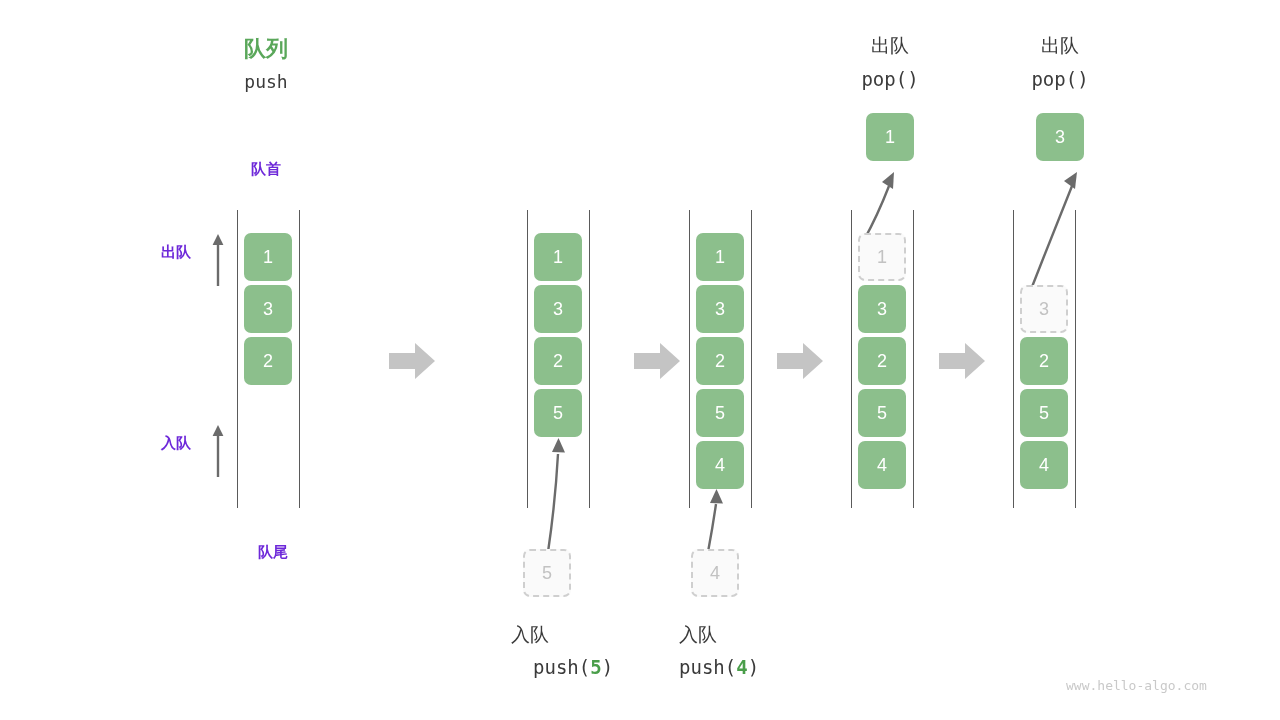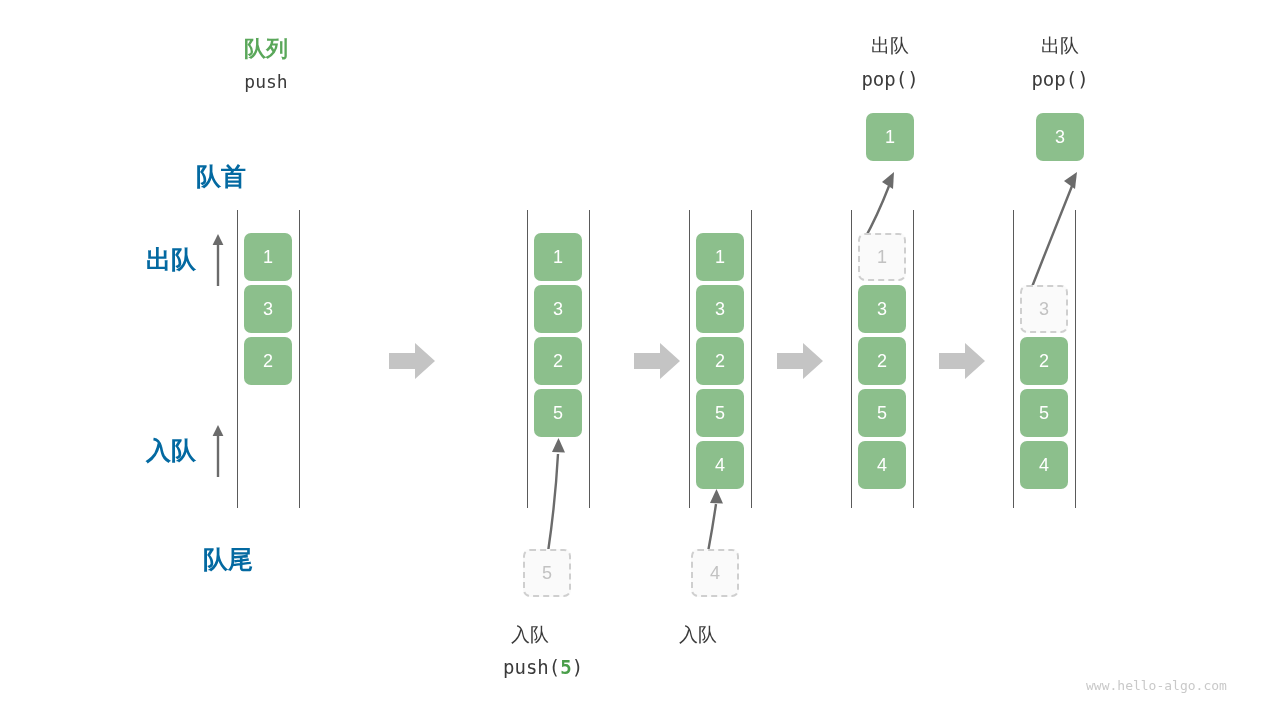--- a/index.html
+++ b/index.html
@@ -30,23 +30,24 @@
     white-space: nowrap;
   }
   .title-en {
     font-family: "DejaVu Sans Mono", "Liberation Mono", monospace;
     font-size: 18px;
     color: #3b3b3b;
     text-align: center;
     white-space: nowrap;
   }
   .label-bold {
-    font-size: 25px;
+    font-size: 15px;
     font-weight: bold;
-    color: #0369a1;
+    color: #6d28d9;
+    text-align: center;
     white-space: nowrap;
   }
   .op-cn {
     font-size: 19px;
     color: #3b3b3b;
     text-align: center;
     white-space: nowrap;
   }
   .op-code {
     font-family: "DejaVu Sans Mono", "Liberation Mono", monospace;
@@ -55,21 +56,20 @@
     text-align: center;
     white-space: nowrap;
   }
   .op-code .arg { color: #4a9e4a; font-weight: bold; }
 
   .watermark {
     font-family: "DejaVu Sans Mono", "Liberation Mono", monospace;
     font-size: 13px;
     color: #c9c9c9;
     white-space: nowrap;
-    margin-left: 20px;
   }
 
   
   .rail {
     width: 1px;
     background: #5a5a5a;
   }
 
   
   .cell {
@@ -136,21 +136,21 @@
   <div class="abs cell" style="left:534px; top:389px;">5</div>
 
   <svg class="abs" style="left:510px; top:430px;" width="70" height="125">
     <path d="M 38,122 C 42,95 46,60 48,24" stroke="#6b6b6b" stroke-width="2.4" fill="none"></path>
     <polygon points="48.5,8 42,22 55,22.5" fill="#6b6b6b"></polygon>
   </svg>
 
   <div class="abs cell ghost" style="left:523px; top:549px;">5</div>
 
   <div class="abs op-cn" style="left:477px; top:622px; width:140px; text-align:left; padding-left:34px;">入队</div>
-  <div class="abs op-code" style="left:469px; top:656px; width:200px; text-align:left; padding-left:34px;"><span>push(</span><span class="arg">5</span><span>)</span></div>
+  <div class="abs op-code" style="left:499px; top:656px; width:200px; text-align:left; padding-left:34px;"><span>push(</span><span class="arg">5</span><span>)</span></div>
 
   <svg class="abs flow-arrow" style="left:634px; top:341px;">
     <polygon points="0,12 26,12 26,2 46,20 26,38 26,28 0,28" fill="#c4c4c4"></polygon>
   </svg>
 
   <div class="abs rail" style="left:689px; top:210px; height:298px;"></div>
   <div class="abs rail" style="left:751px; top:210px; height:298px;"></div>
 
   <div class="abs cell" style="left:696px; top:233px;">1</div>
   <div class="abs cell" style="left:696px; top:285px;">3</div>
@@ -159,20 +159,21 @@
   <div class="abs cell" style="left:696px; top:441px;">4</div>
 
   <svg class="abs" style="left:682px; top:482px;" width="60" height="72">
     <path d="M 26,70 C 29,54 32,36 34,22" stroke="#6b6b6b" stroke-width="2.4" fill="none"></path>
     <polygon points="34.5,7 28,21 41,21.5" fill="#6b6b6b"></polygon>
   </svg>
 
   <div class="abs cell ghost" style="left:691px; top:549px;">4</div>
 
   <div class="abs op-cn" style="left:645px; top:622px; width:140px; text-align:left; padding-left:34px;">入队</div>
+  <div class="abs op-code" style="left:645px; top:656px; width:200px; text-align:left; padding-left:34px;"><span>push(</span><span class="arg">4</span><span>)</span></div>
 
   <svg class="abs flow-arrow" style="left:777px; top:341px;">
     <polygon points="0,12 26,12 26,2 46,20 26,38 26,28 0,28" fill="#c4c4c4"></polygon>
   </svg>
 
   <div class="abs op-cn" style="left:820px; top:33px; width:140px;">出队</div>
   <div class="abs op-code" style="left:820px; top:68px; width:140px;">pop()</div>
 
   <div class="abs cell" style="left:866px; top:113px;">1</div>
 

